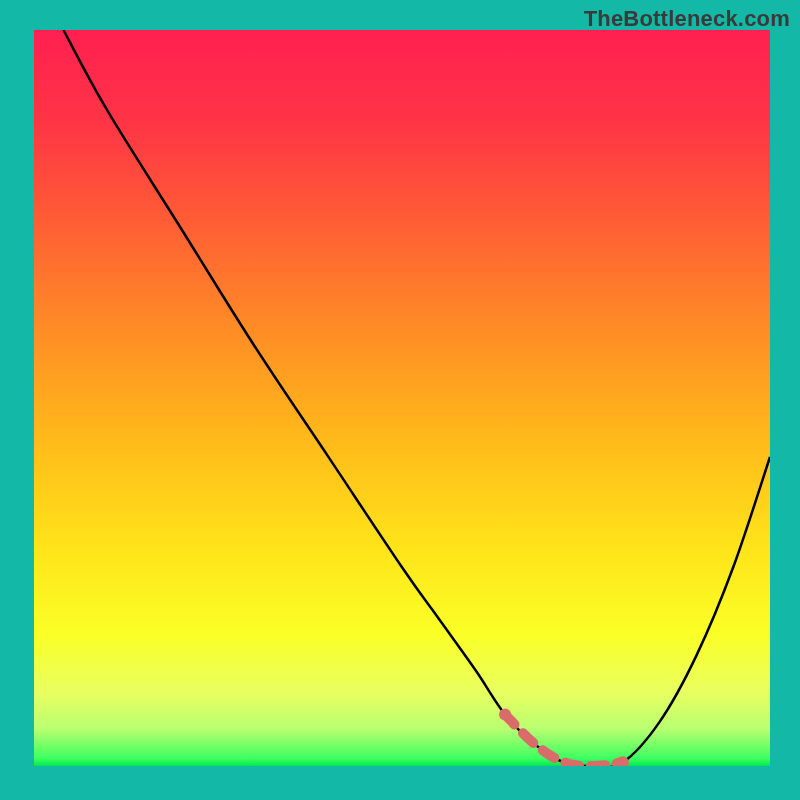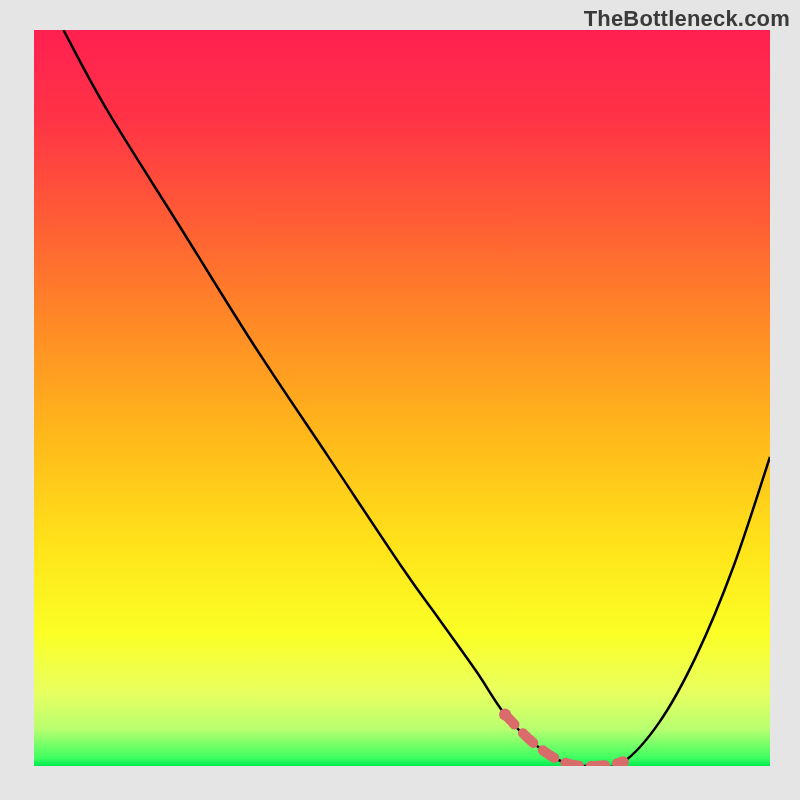--- a/index.html
+++ b/index.html
@@ -7,21 +7,21 @@
     padding: 0;
     width: 800px;
     height: 800px;
     background: #000000;
     overflow: hidden;
   }
   .chart-container {
     position: relative;
     width: 800px;
     height: 800px;
-    background: #e5e5e5;
+    background: #14b8a6;
   }
   .watermark {
     position: absolute;
     top: 6px;
     right: 10px;
     color: #3a3a3a;
     font-family: Arial, Helvetica, sans-serif;
     font-size: 22px;
     font-weight: 600;
     letter-spacing: 0.2px;

